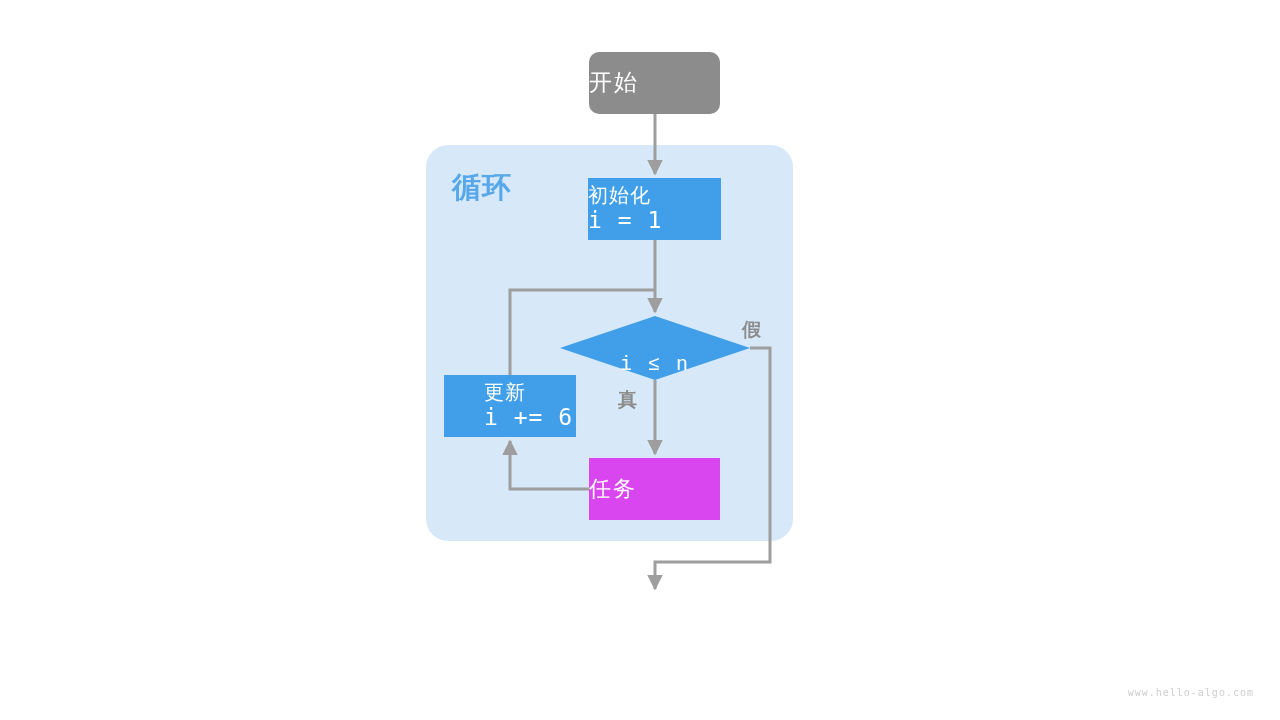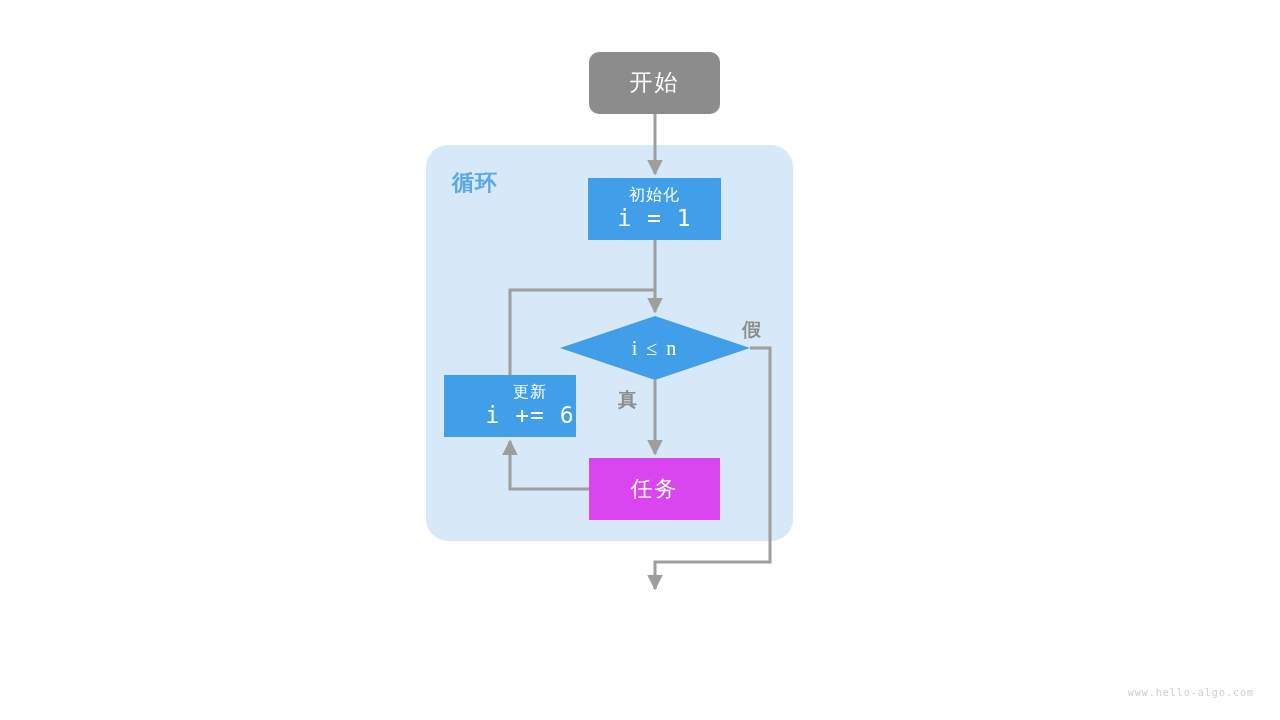--- a/index.html
+++ b/index.html
@@ -24,21 +24,21 @@
     left: 0;
     top: 0;
     width: 1280px;
     height: 720px;
   }
 
   .node {
     position: absolute;
     display: flex;
     flex-direction: column;
-    align-items: center;
+    align-items: flex-start;
     justify-content: center;
     box-sizing: border-box;
     color: #ffffff;
     text-align: center;
     line-height: 1.18;
   }
 
   
   .loop-box {
     position: absolute;
@@ -46,21 +46,21 @@
     top: 145px;
     width: 367px;
     height: 396px;
     background: #d7e9f9;
     border-radius: 22px;
   }
   .loop-label {
     position: absolute;
     left: 452px;
     top: 168px;
-    font-size: 22px;
+    font-size: 29px;
     font-weight: bold;
     color: #56a8ea;
     letter-spacing: 1px;
   }
 
   
   .terminal {
     background: #8c8c8c;
     border-radius: 10px;
     font-size: 23px;
@@ -70,21 +70,21 @@
   #node-end   { left: 589px; top: 593px; width: 131px; height: 62px; }
 
   
   .process {
     background: #409fe8;
     font-size: 20px;
   }
   #node-init   { left: 588px; top: 178px; width: 133px; height: 62px; }
   #node-update { left: 444px; top: 375px; width: 132px; height: 62px; padding-left: 40px; }
 
-  .line-cn { font-size: 16px; letter-spacing: 1px; }
+  .line-cn { font-size: 20px; letter-spacing: 1px; }
   .line-code {
     font-family: "DejaVu Sans Mono", "Liberation Mono", monospace;
     font-size: 23px;
     letter-spacing: 1px;
   }
 
   
   .task {
     background: #d946ef;
     font-size: 22px;
@@ -100,27 +100,27 @@
     width: 190px;
     height: 64px;
   }
   #node-decision .dia-shape {
     position: absolute;
     left: 0; top: 0;
     width: 190px; height: 64px;
   }
   #node-decision .dia-text {
     position: absolute;
-    left: 0; top: 0;
+    left: 0; top: 16px;
     width: 190px; height: 64px;
     display: flex;
     align-items: center;
     justify-content: center;
     color: #ffffff;
-    font-family: Liberation Serif, serif;
+    font-family: Liberation Mono, monospace;
     font-size: 20px;
     letter-spacing: 2px;
   }
 
   
   .branch-label {
     position: absolute;
     font-size: 19px;
     font-weight: bold;
     color: #8c8c8c;

